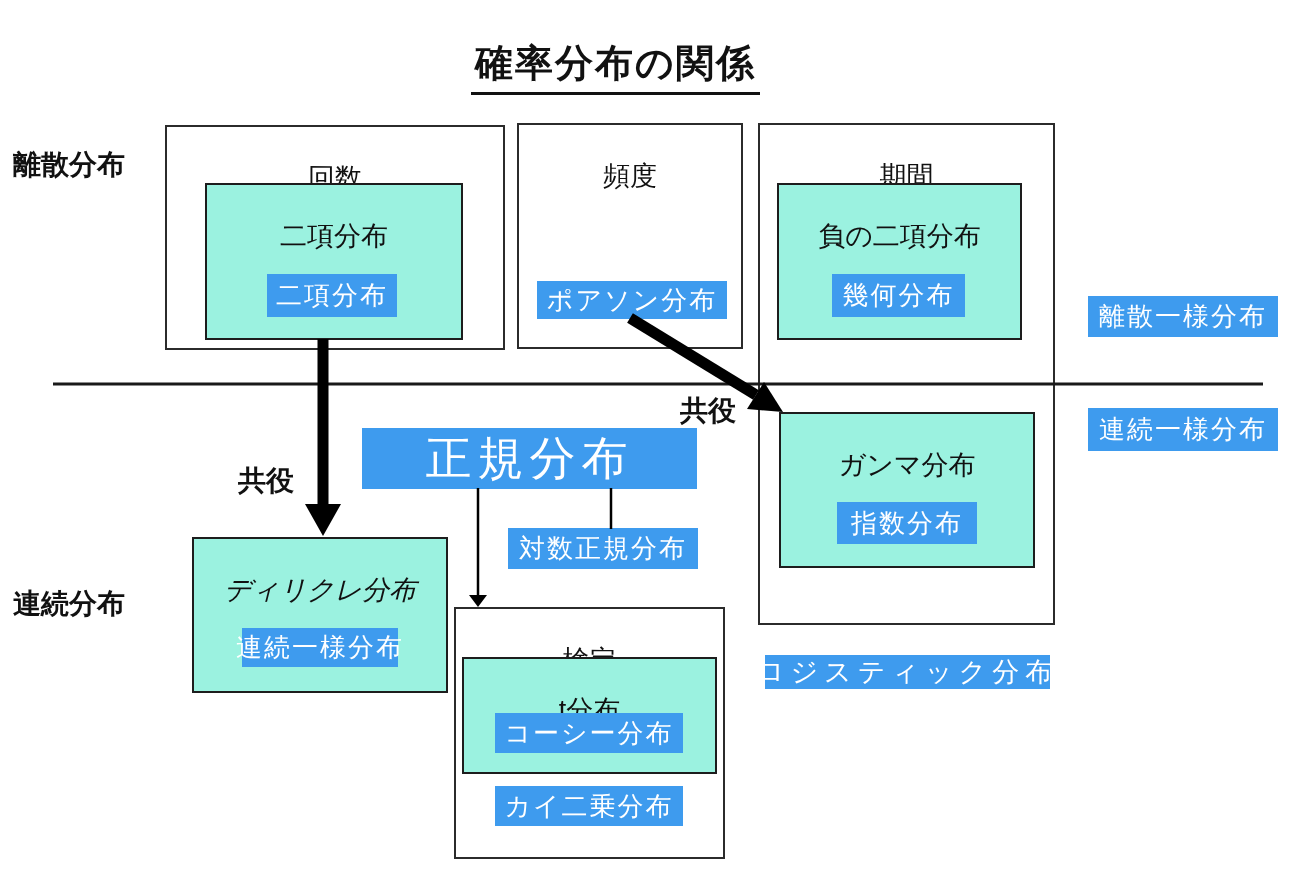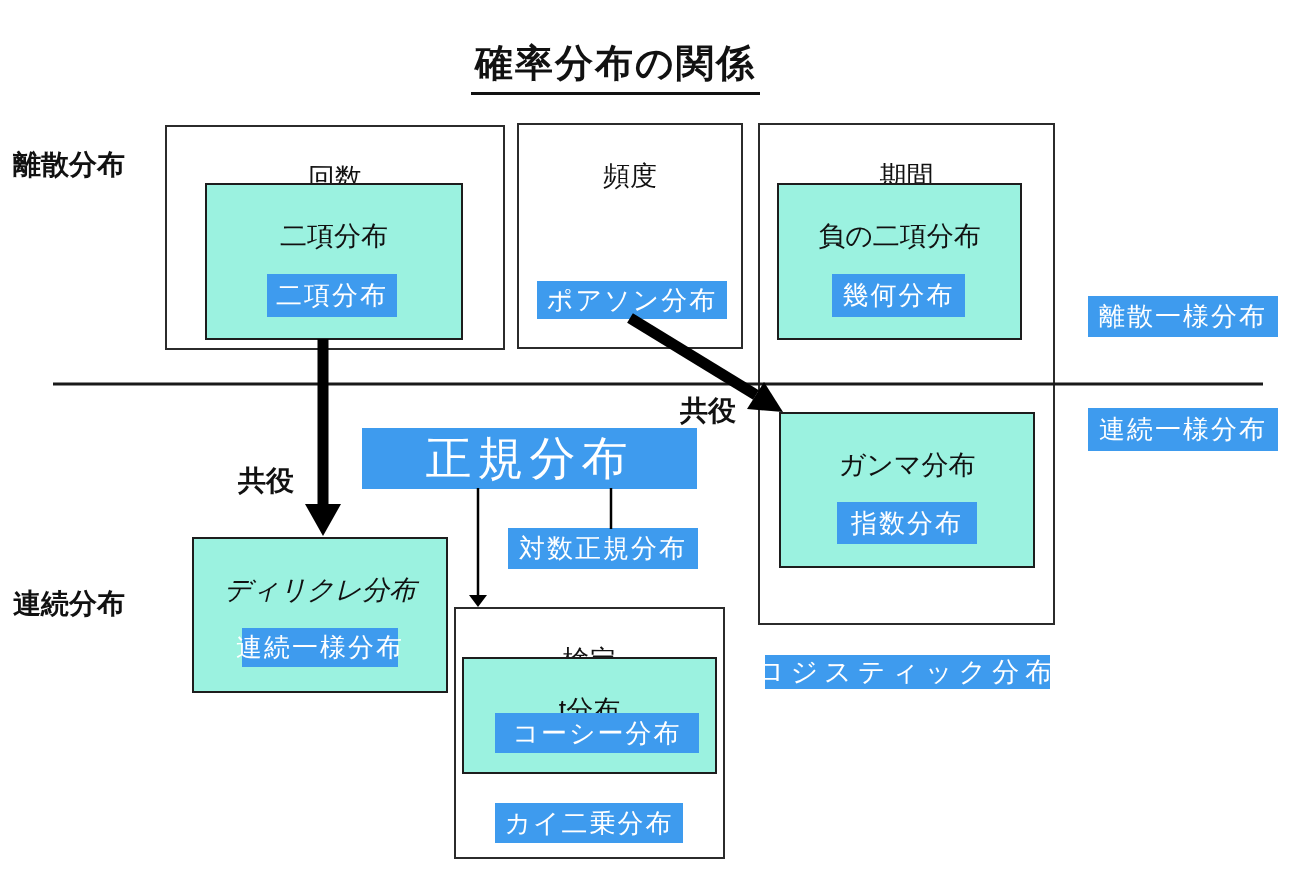--- a/index.html
+++ b/index.html
@@ -112,22 +112,22 @@
     <span class="blabel">ディリクレ分布</span>
   </div>
   <div class="abs chip" style="left:242px; top:628px; width:156px; height:39px;">連続一様分布</div>
 
   <div class="abs obox" style="left:454px; top:607px; width:271px; height:252px;">
     <span class="blabel">検定</span>
   </div>
   <div class="abs tbox" style="left:462px; top:657px; width:255px; height:117px;">
     <span class="blabel">t分布</span>
   </div>
-  <div class="abs chip" style="left:495px; top:713px; width:204px; height:40px;">コーシー分布</div>
-  <div class="abs chip" style="left:495px; top:803px; width:188px; height:40px;">カイ二乗分布</div>
+  <div class="abs chip" style="left:495px; top:713px; width:188px; height:40px;">コーシー分布</div>
+  <div class="abs chip" style="left:495px; top:786px; width:188px; height:40px;">カイ二乗分布</div>
 
   <div class="abs chip wide" style="left:765px; top:655px; width:285px; height:34px;">ロジスティック分布</div>
 
   <div class="abs conj" style="left:238px; top:462px;">共役</div>
   <div class="abs conj" style="left:680px; top:392px;">共役</div>
 
   <svg id="overlay" width="1300" height="877" viewBox="0 0 1300 877">
 
     <line x1="53" y1="384" x2="1263" y2="384" stroke="#1a1a1a" stroke-width="3"></line>
 

